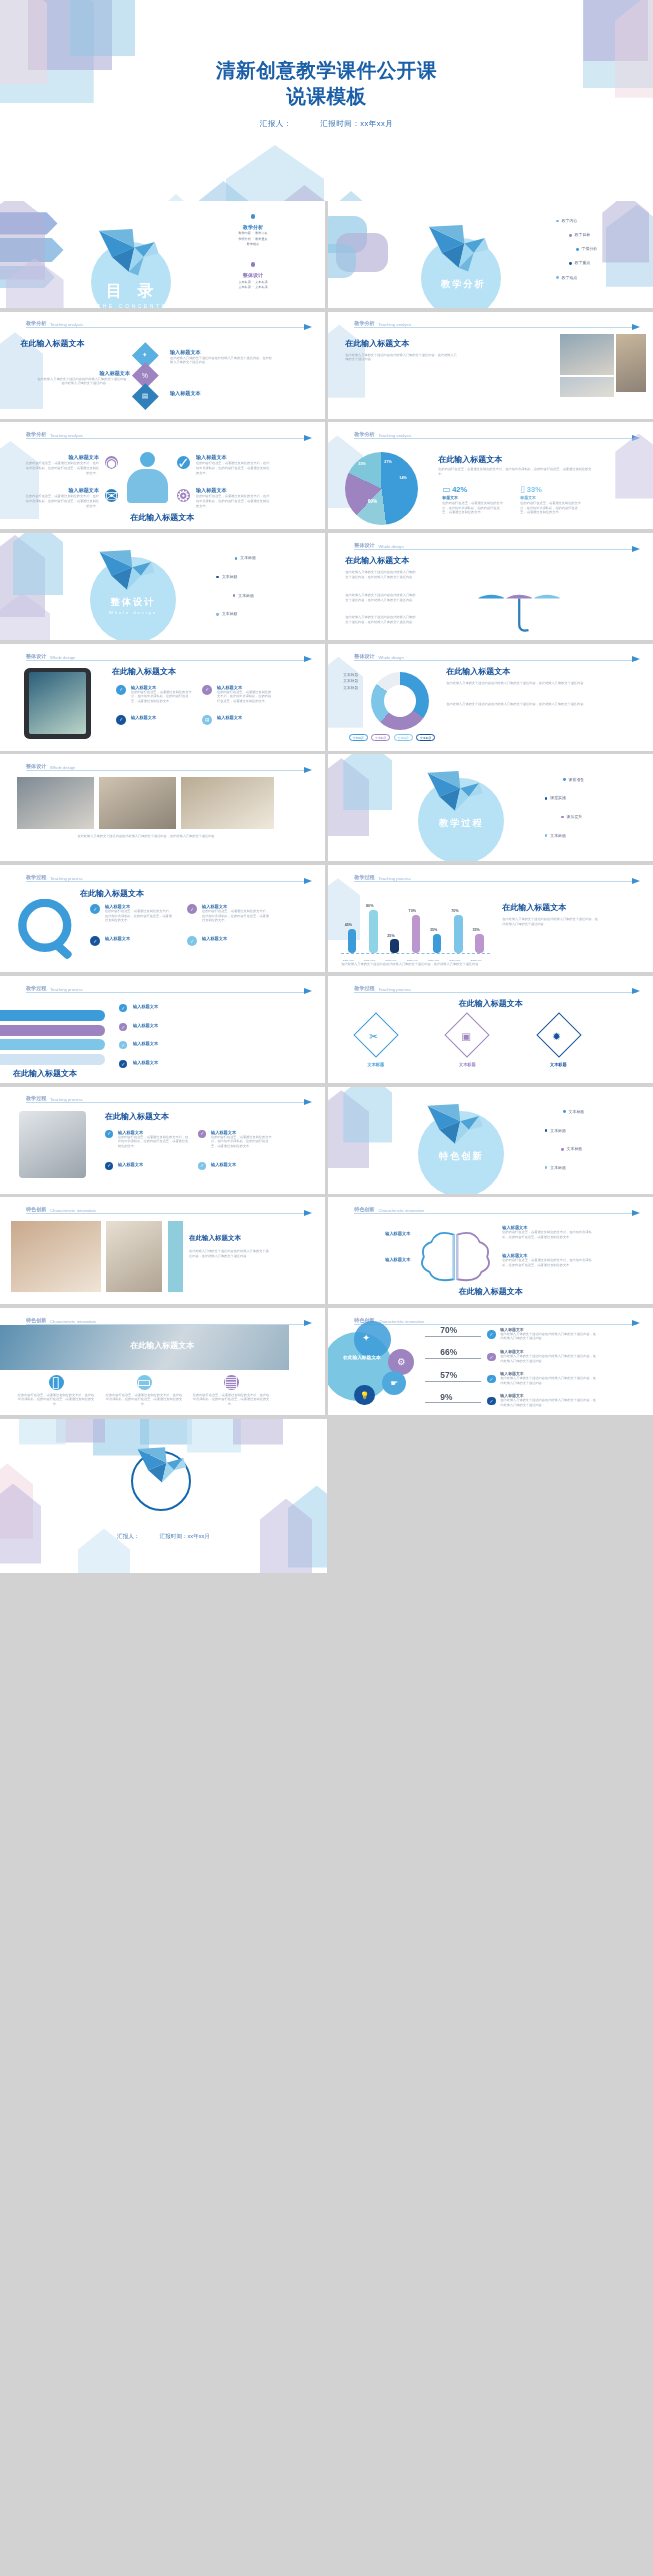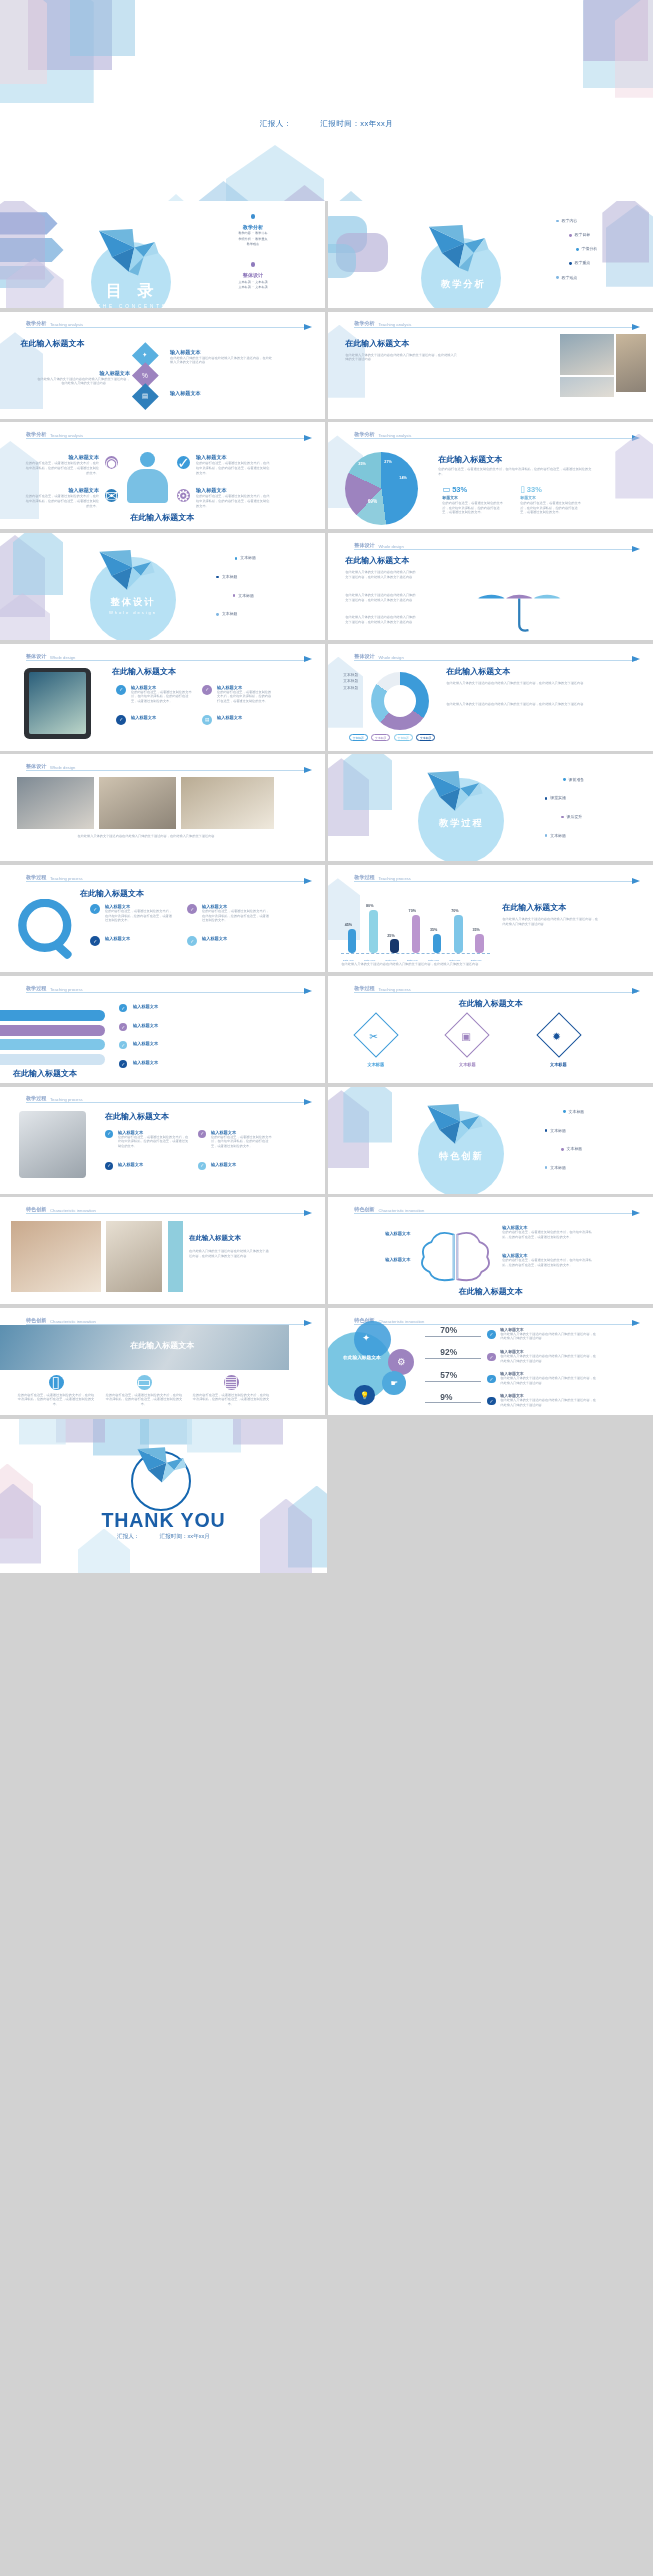--- a/index.html
+++ b/index.html
@@ -122,20 +122,22 @@
     <div class="blob hexa" style="right:4.7px;top:-42px;width:65px;height:103px;background:#b3aed6;opacity:.6;"></div>
     <div class="blob hexa" style="right:-37px;top:-9.3px;width:75px;height:107px;background:#f0d3dd;opacity:.45;"></div>
 
     <div class="blob hexa" style="left:226px;bottom:-65px;width:98px;height:121px;background:#cfe8f5;opacity:.85;"></div>
     <div class="blob hexa" style="left:191px;bottom:-73px;width:65px;height:93px;background:#9fc9e8;opacity:.6;"></div>
     <div class="blob hexa" style="left:271px;bottom:-77px;width:67px;height:93px;background:#b3aed6;opacity:.55;"></div>
     <div class="blob hexa" style="left:322px;bottom:-79px;width:58px;height:89px;background:#8fc6e4;opacity:.5;"></div>
     <div class="blob hexa" style="left:149px;bottom:-79px;width:54px;height:86px;background:#cfe8f5;opacity:.7;"></div>
 
     <div class="title">
+      <div>清新创意教学课件公开课</div>
+      <div>说课模板</div>
     </div>
     <div class="meta">
       <span>汇报人：</span>
       <span>汇报时间：xx年xx月</span>
     </div>
   </div>
 
   <div class="row">
 
     <div class="slide" style="height:107px">
@@ -312,21 +314,21 @@
         <span class="lbl" style="left:39px;top:7.5px;font-size:3.7px;">27%</span>
         <span class="lbl" style="left:13px;top:9.3px;font-size:3.7px;">35%</span>
       </div>
 
       <div class="s-title" style="left:110px;top:32px;">在此输入标题文本</div>
       <div class="body-t" style="position:absolute;left:110px;top:45px;width:159px;">您的内容打在这里，或者通过复制您的文本后，在此框中选择粘贴，您的内容打在这里，或者通过复制您的文本。</div>
 
       <div style="position:absolute;left:114px;top:62px;">
         <div style="display:flex;align-items:center;gap:1.9px;">
           <span style="font-size:8.4px;color:#3c9bd9;">▭</span>
-          <span style="font-size:7.5px;color:#3c9bd9;font-weight:bold;">53%</span>
+          <span style="font-size:7.5px;color:#3c9bd9;font-weight:bold;">42%</span>
         </div>
         <div style="font-size:3.9px;color:#3c7fb5;font-weight:bold;margin-top:0.9px;">标题文本</div>
         <div class="body-t" style="width:62px;margin-top:0.9px;">您的内容打在这里，或者通过复制您的文本后，在此框中选择粘贴，您的内容打在这里，或者通过复制您的文本。</div>
       </div>
       <div style="position:absolute;left:192px;top:62px;">
         <div style="display:flex;align-items:center;gap:1.9px;">
           <span style="font-size:8.4px;color:#7ec6e8;">▯</span>
           <span style="font-size:7.5px;color:#7ec6e8;font-weight:bold;">33%</span>
         </div>
         <div style="font-size:3.9px;color:#6aaed6;font-weight:bold;margin-top:0.9px;">标题文本</div>
@@ -739,21 +741,21 @@
       </div>
 
       <div class="pct" style="left:112px;top:17px;">70%</div>
       <div style="position:absolute;left:97px;top:28px;width:56px;border-top:0.9px solid #9aa6b6;"></div>
       <div class="chk" style="left:159px;top:22.4px;width:8.4px;height:8.4px;background:#3c9bd9;">✓</div>
       <div style="position:absolute;left:172px;top:18.7px;width:97px;">
         <div style="font-size:3.9px;color:#5b6b86;font-weight:bold;">输入标题文本</div>
         <div class="body-t">在此处输入具体的文字描述内容在此处输入具体的文字描述内容，在此处输入具体的文字描述内容</div>
       </div>
 
-      <div class="pct" style="left:112px;top:39px;">92%</div>
+      <div class="pct" style="left:112px;top:39px;">66%</div>
       <div style="position:absolute;left:97px;top:50px;width:56px;border-top:0.9px solid #9aa6b6;"></div>
       <div class="chk" style="left:159px;top:45px;width:8.4px;height:8.4px;background:#9d83bf;">✓</div>
       <div style="position:absolute;left:172px;top:41px;width:97px;">
         <div style="font-size:3.9px;color:#5b6b86;font-weight:bold;">输入标题文本</div>
         <div class="body-t">在此处输入具体的文字描述内容在此处输入具体的文字描述内容，在此处输入具体的文字描述内容</div>
       </div>
 
       <div class="pct" style="left:112px;top:62px;">57%</div>
       <div style="position:absolute;left:97px;top:73px;width:56px;border-top:0.9px solid #9aa6b6;"></div>
       <div class="chk" style="left:159px;top:67px;width:8.4px;height:8.4px;background:#3c9bd9;">✓</div>
@@ -788,21 +790,20 @@
     <div class="ring" style="left:131px;top:32px;width:60px;height:60px;"></div>
     <svg style="position:absolute;left:136px;top:26px;" width="58" height="49" viewBox="0 0 76 58">
       <polygon points="2,2 40,20 16,30" fill="#3a93cf"></polygon>
       <polygon points="40,20 2,2 38,0" fill="#6fb7de"></polygon>
       <polygon points="16,30 40,20 34,46" fill="#2f7fbb"></polygon>
       <polygon points="40,20 62,14 50,30" fill="#4ea3d6"></polygon>
       <polygon points="50,30 62,14 66,26" fill="#a8d8ef"></polygon>
       <polygon points="34,46 40,20 50,30" fill="#9ed5ef"></polygon>
     </svg>
 
-    <div class="ty">THANK YOU</div>
     <div class="ty-meta">
       <span>汇报人：</span>
       <span>汇报时间：xx年xx月</span>
     </div>
   </div>
 
 </div>
 
 
 </body></html>

